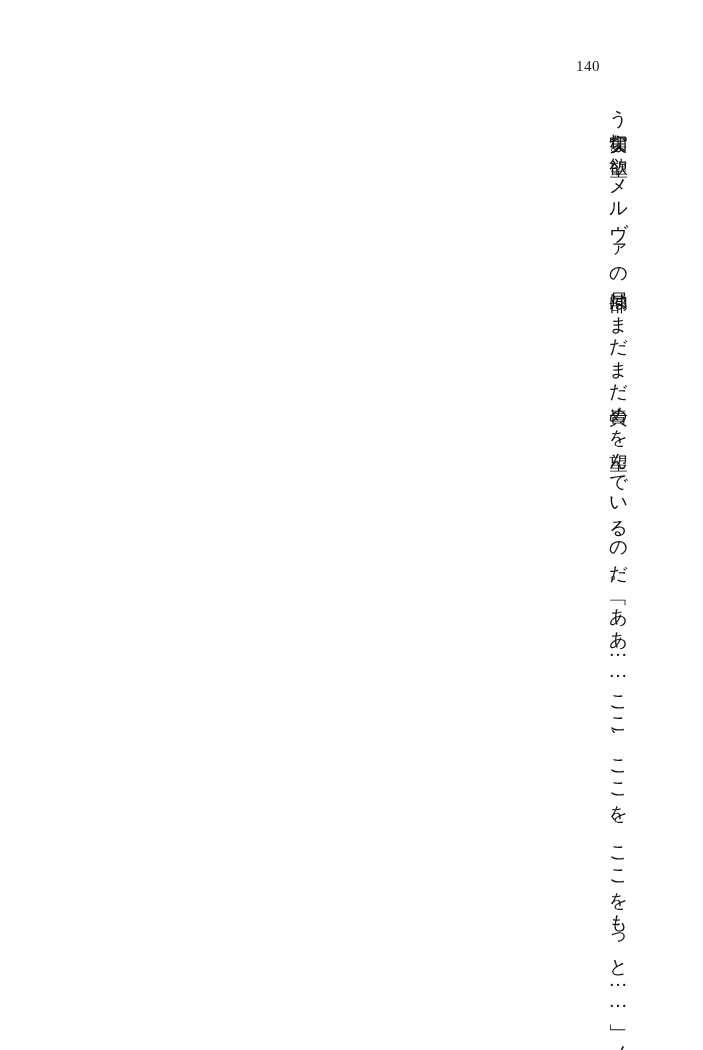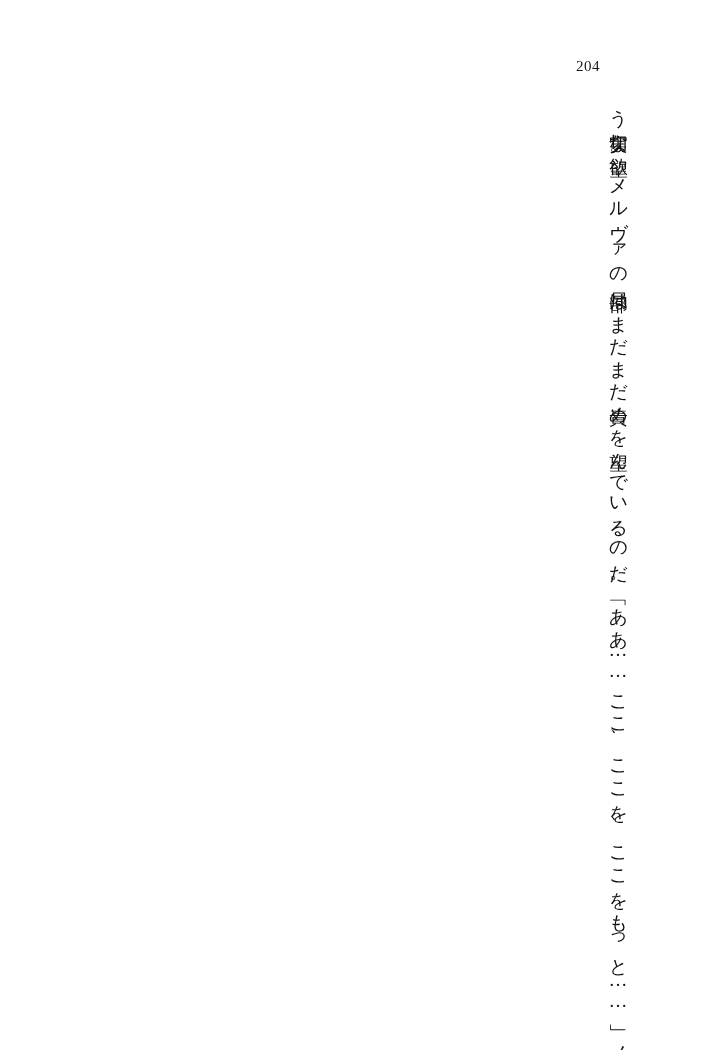--- a/index.html
+++ b/index.html
@@ -53,21 +53,21 @@
   }
   .line.indent {
     padding-top: 19px;
   }
 </style>
 </head>
 <body>
 
 <div id="page">
 
-  <div id="page-number">204</div>
+  <div id="page-number">140</div>
 
   <div id="body-text">
       <div class="line">う切実な欲望。メルヴァの局部はまだまだ責めを望んでいるのだ。</div>
       <div class="line">「ああ……ここ、ここを、ここをもっと……」</div>
       <div class="line indent">メルヴァは楽しげに陰部を右手の指で揉み、左手で自らの乳房をわしづかみにする。</div>
     </div>
 
 </div>
 
 </body></html>

